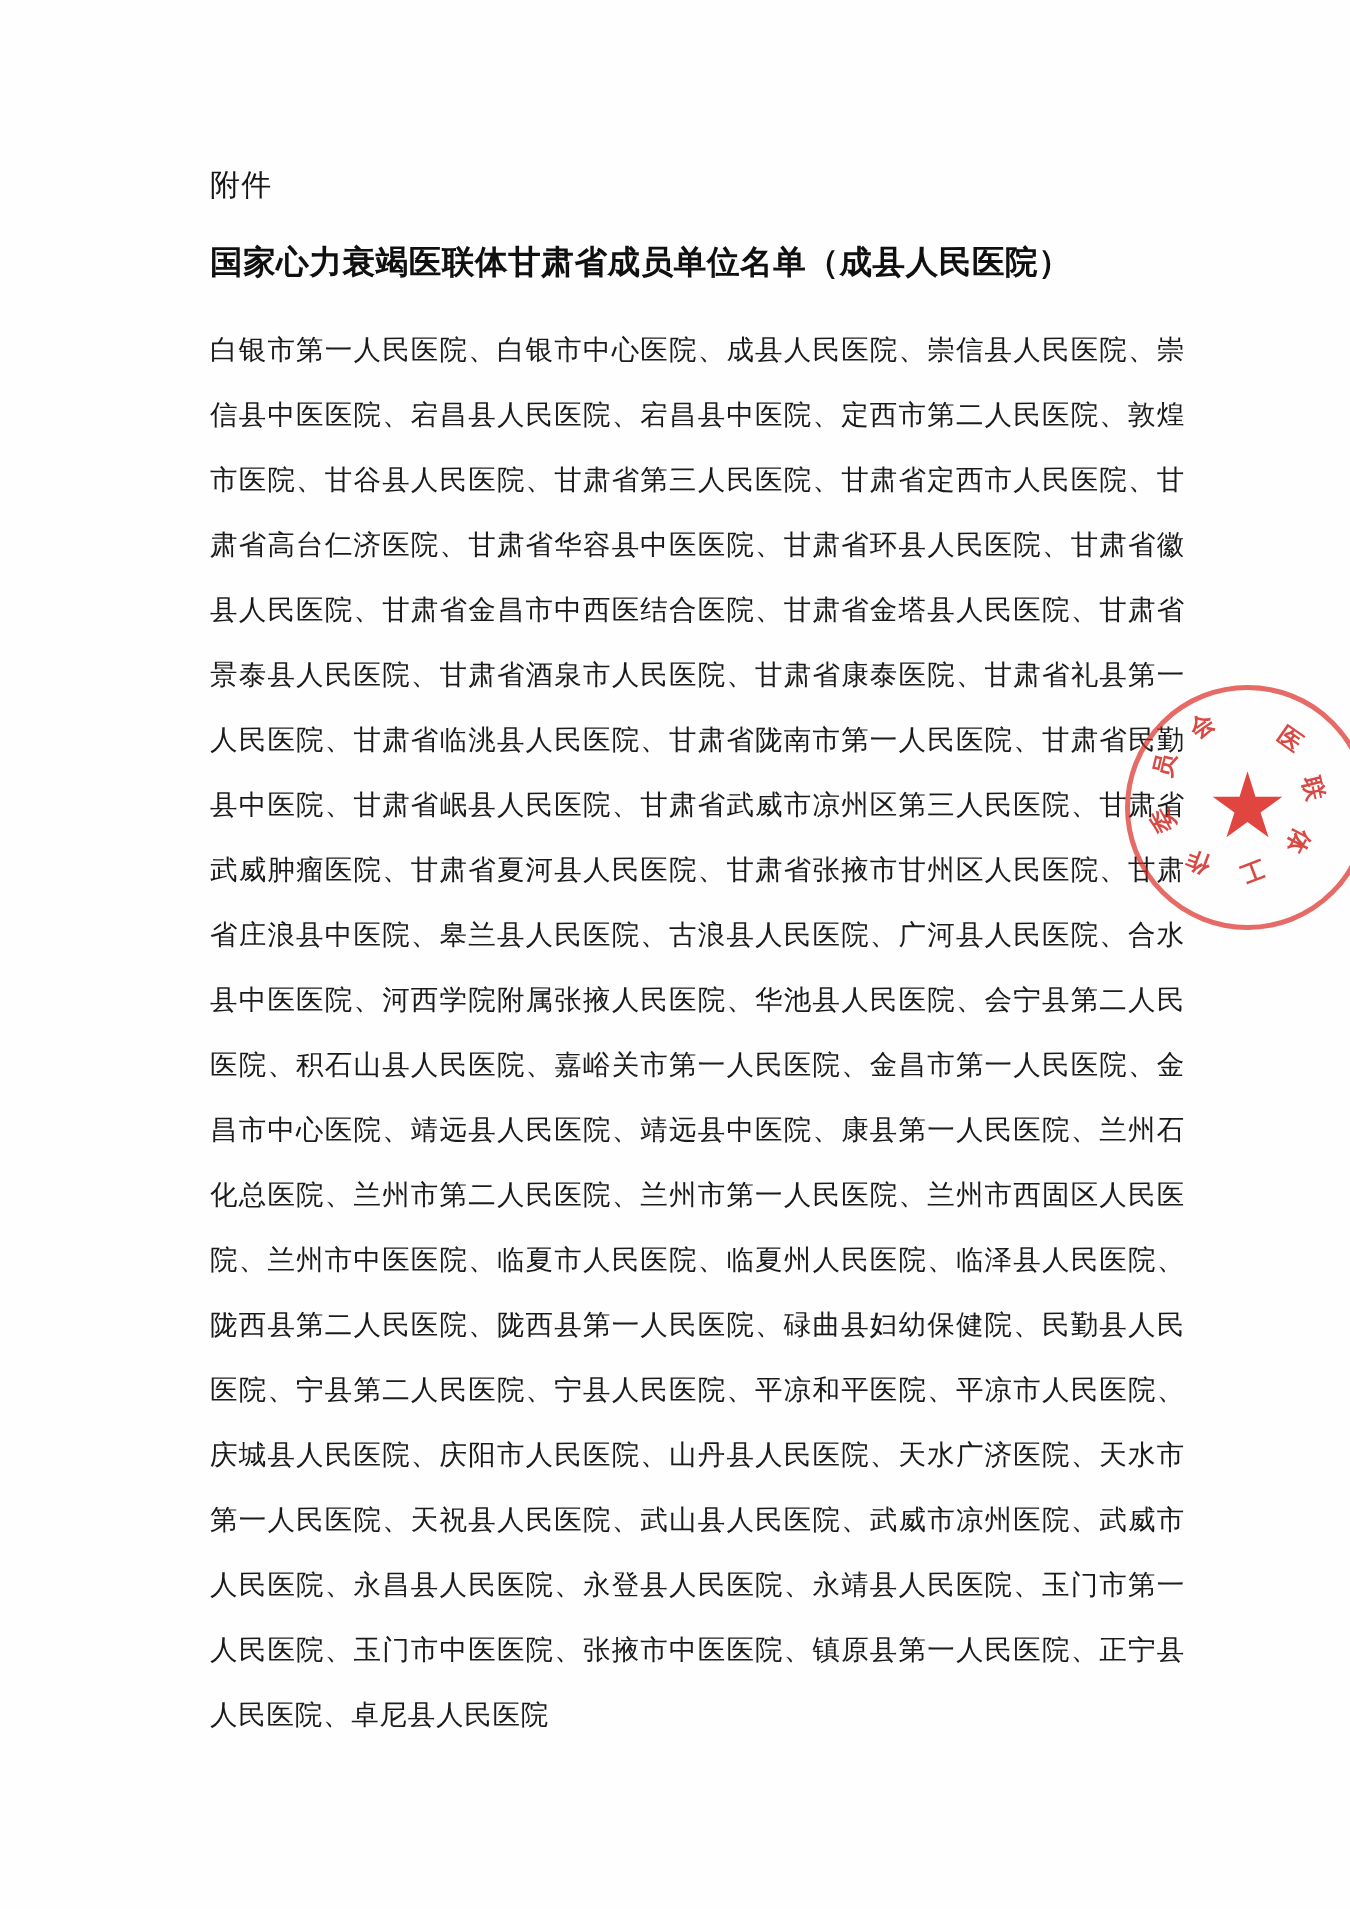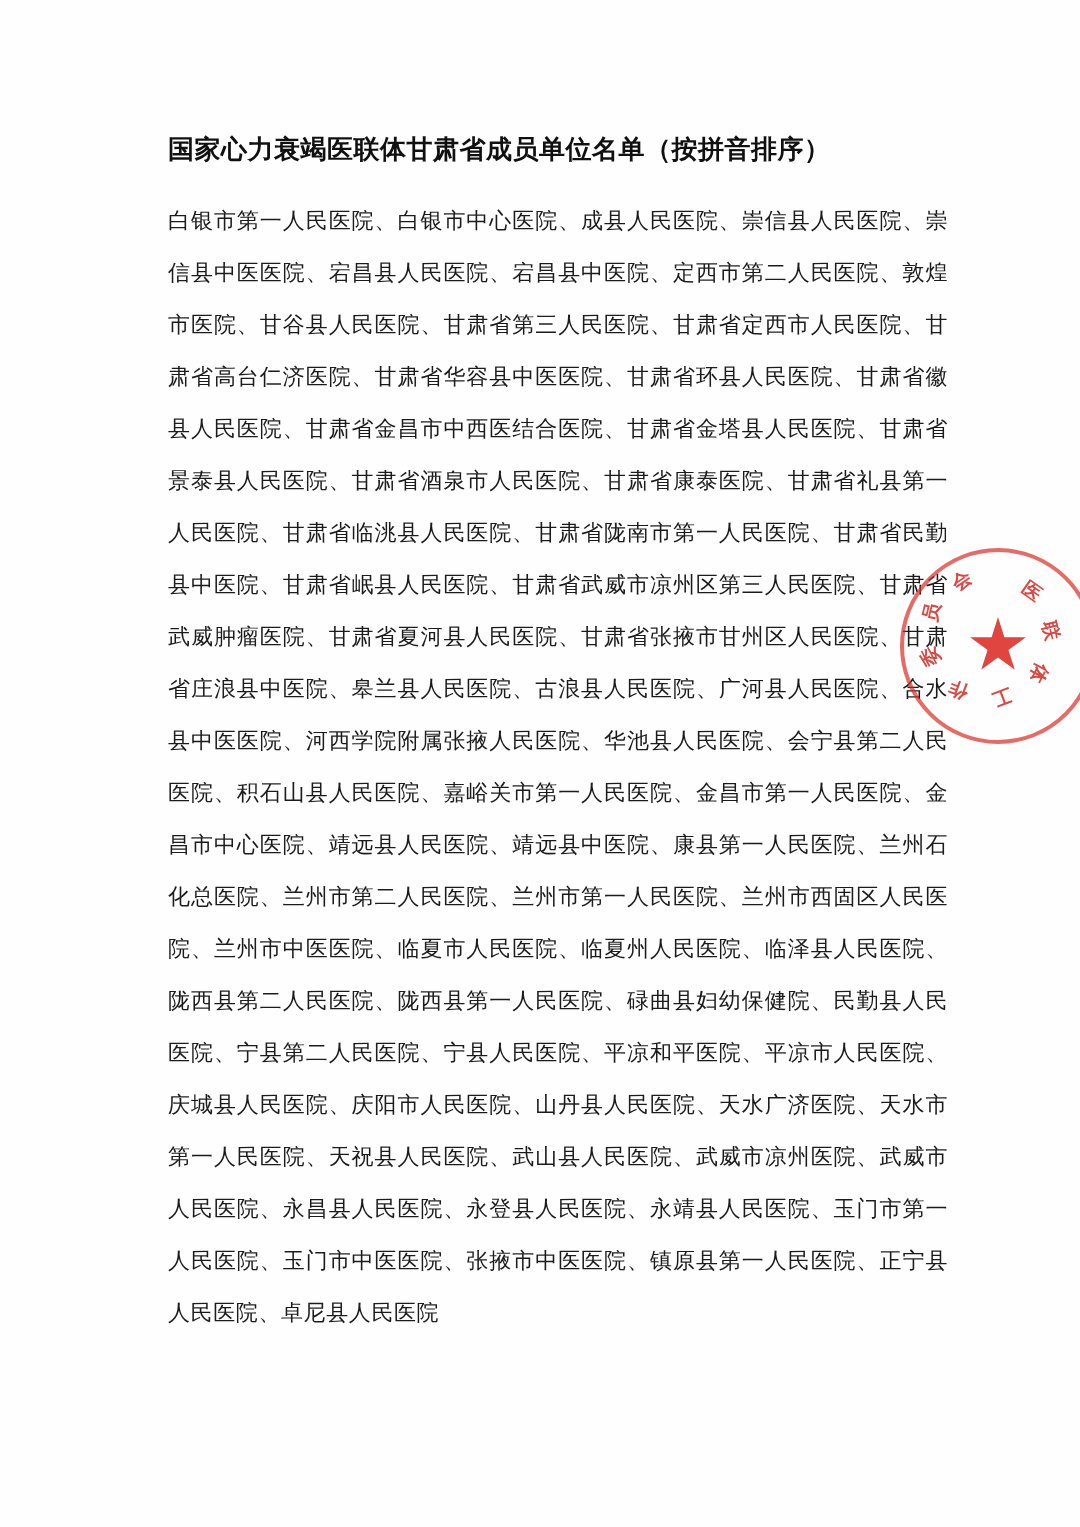--- a/index.html
+++ b/index.html
@@ -106,22 +106,23 @@
     white-space: nowrap;
   }
 </style>
 </head>
 <body>
 
 <div class="page">
 
   <div class="content">
 
+    <div class="attachment-label">附件</div>
 
-    <div class="doc-title">国家心力衰竭医联体甘肃省成员单位名单（按拼音排序）</div>
+    <div class="doc-title">国家心力衰竭医联体甘肃省成员单位名单（成县人民医院）</div>
 
     <div class="body-text">白银市第一人民医院、白银市中心医院、成县人民医院、崇信县人民医院、崇信县中医医院、宕昌县人民医院、宕昌县中医院、定西市第二人民医院、敦煌市医院、甘谷县人民医院、甘肃省第三人民医院、甘肃省定西市人民医院、甘肃省高台仁济医院、甘肃省华容县中医医院、甘肃省环县人民医院、甘肃省徽县人民医院、甘肃省金昌市中西医结合医院、甘肃省金塔县人民医院、甘肃省景泰县人民医院、甘肃省酒泉市人民医院、甘肃省康泰医院、甘肃省礼县第一人民医院、甘肃省临洮县人民医院、甘肃省陇南市第一人民医院、甘肃省民勤县中医院、甘肃省岷县人民医院、甘肃省武威市凉州区第三人民医院、甘肃省武威肿瘤医院、甘肃省夏河县人民医院、甘肃省张掖市甘州区人民医院、甘肃省庄浪县中医院、皋兰县人民医院、古浪县人民医院、广河县人民医院、合水县中医医院、河西学院附属张掖人民医院、华池县人民医院、会宁县第二人民医院、积石山县人民医院、嘉峪关市第一人民医院、金昌市第一人民医院、金昌市中心医院、靖远县人民医院、靖远县中医院、康县第一人民医院、兰州石化总医院、兰州市第二人民医院、兰州市第一人民医院、兰州市西固区人民医院、兰州市中医医院、临夏市人民医院、临夏州人民医院、临泽县人民医院、陇西县第二人民医院、陇西县第一人民医院、碌曲县妇幼保健院、民勤县人民医院、宁县第二人民医院、宁县人民医院、平凉和平医院、平凉市人民医院、庆城县人民医院、庆阳市人民医院、山丹县人民医院、天水广济医院、天水市第一人民医院、天祝县人民医院、武山县人民医院、武威市凉州医院、武威市人民医院、永昌县人民医院、永登县人民医院、永靖县人民医院、玉门市第一人民医院、玉门市中医医院、张掖市中医医院、镇原县第一人民医院、正宁县人民医院、卓尼县人民医院</div>
 
   </div>
 
   <div class="seal">
     <div class="seal-ring"></div>
     <div class="seal-text">
         <span style="transform: translate(33.4447px, -70.6173px) rotate(35deg);">医</span>
         <span style="transform: translate(62.9338px, -27.3646px) rotate(76.4286deg);">联</span>

